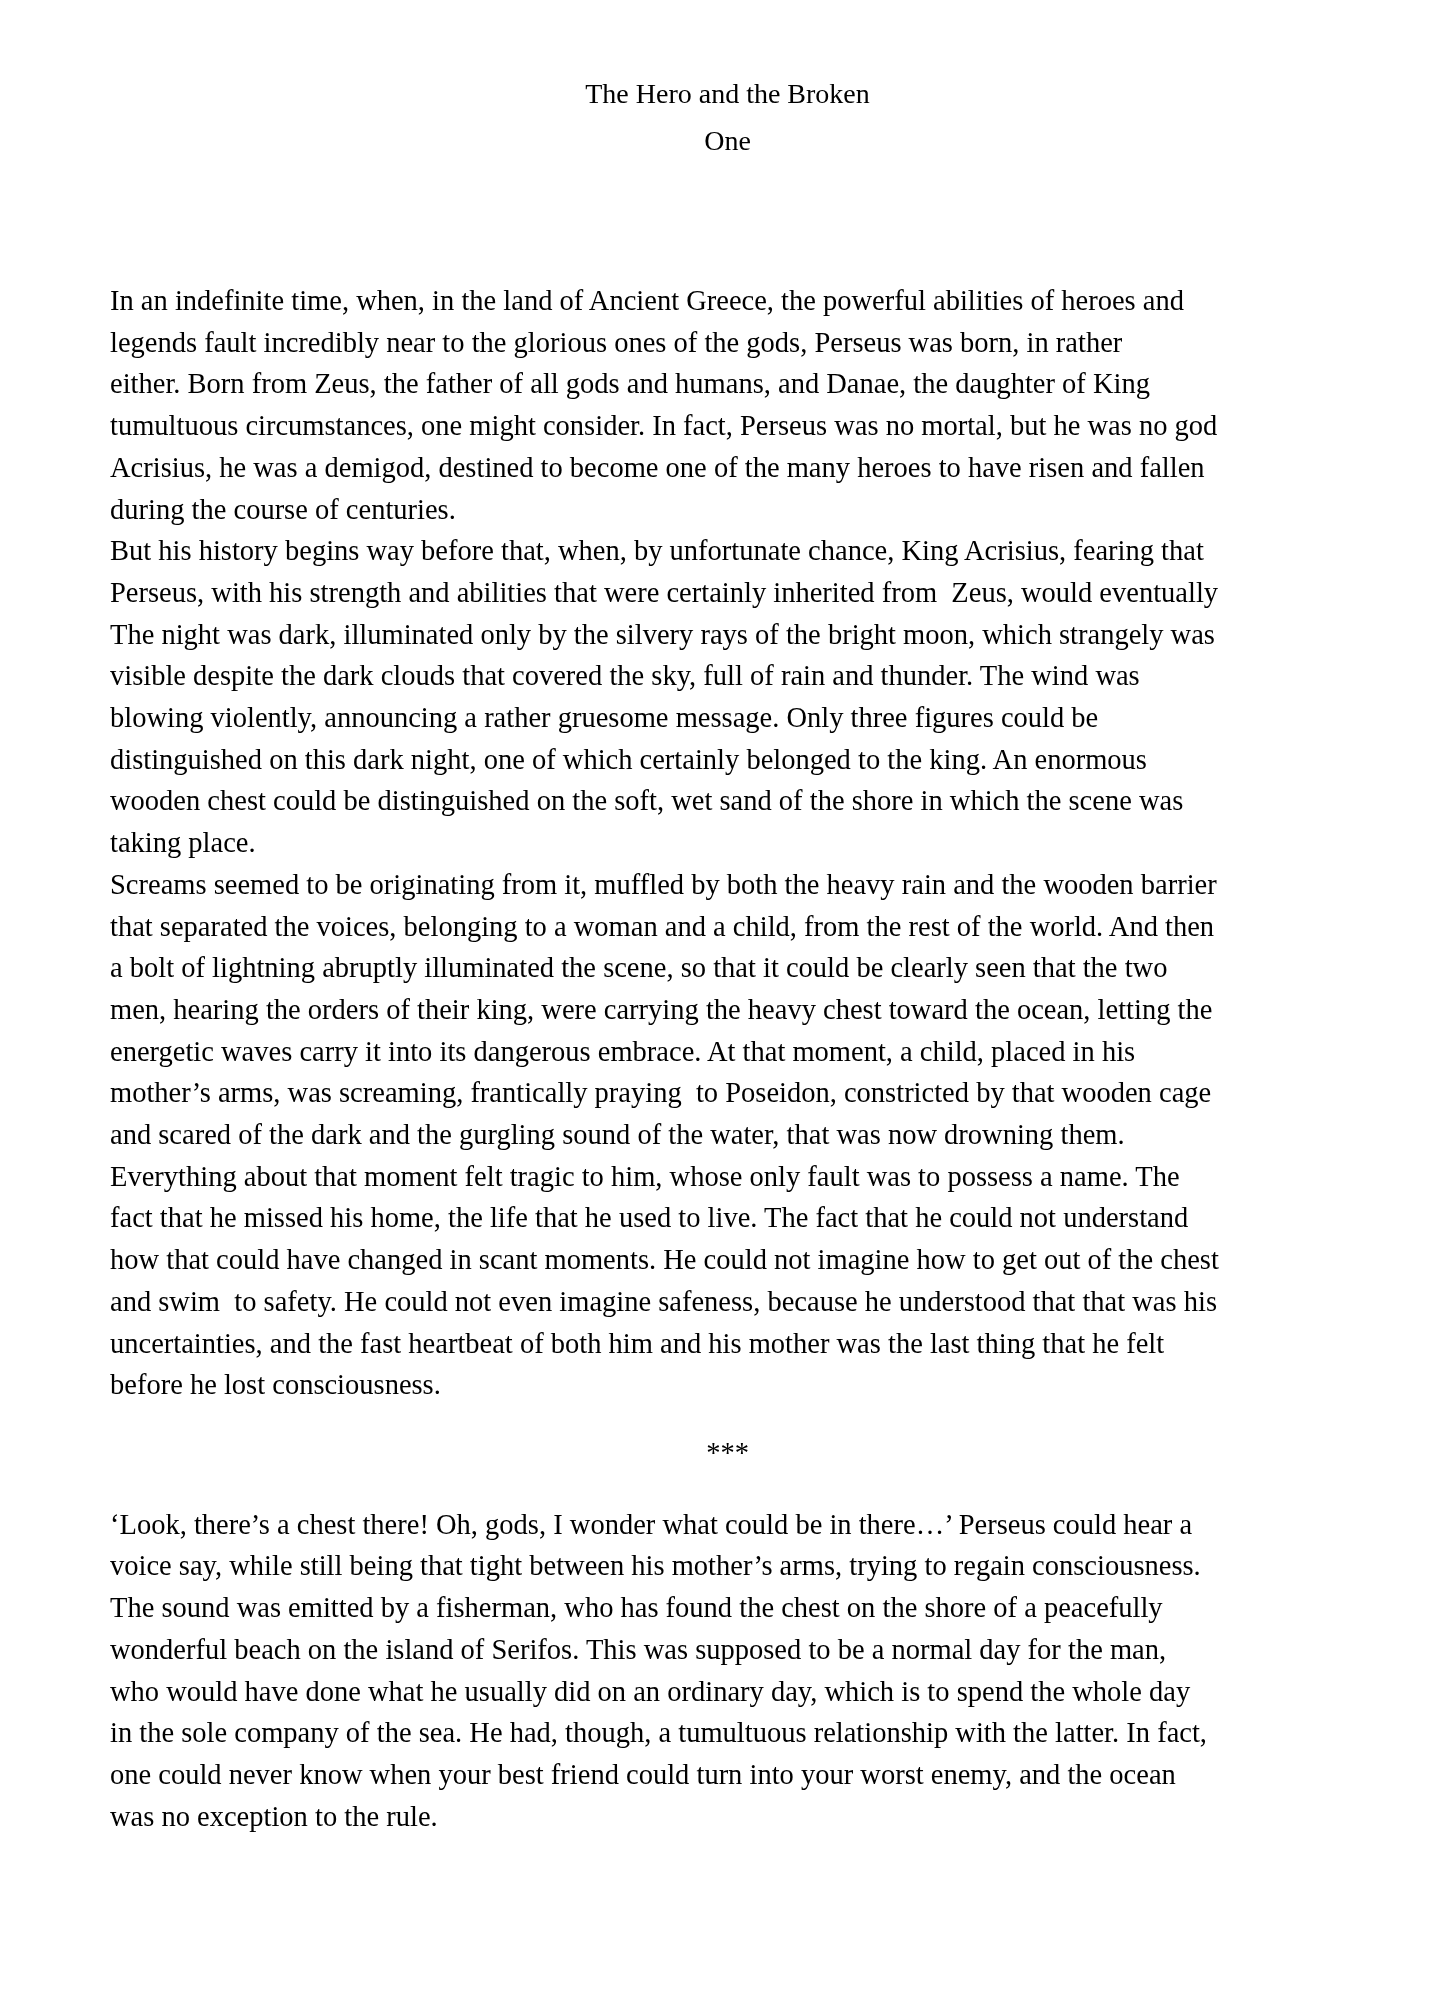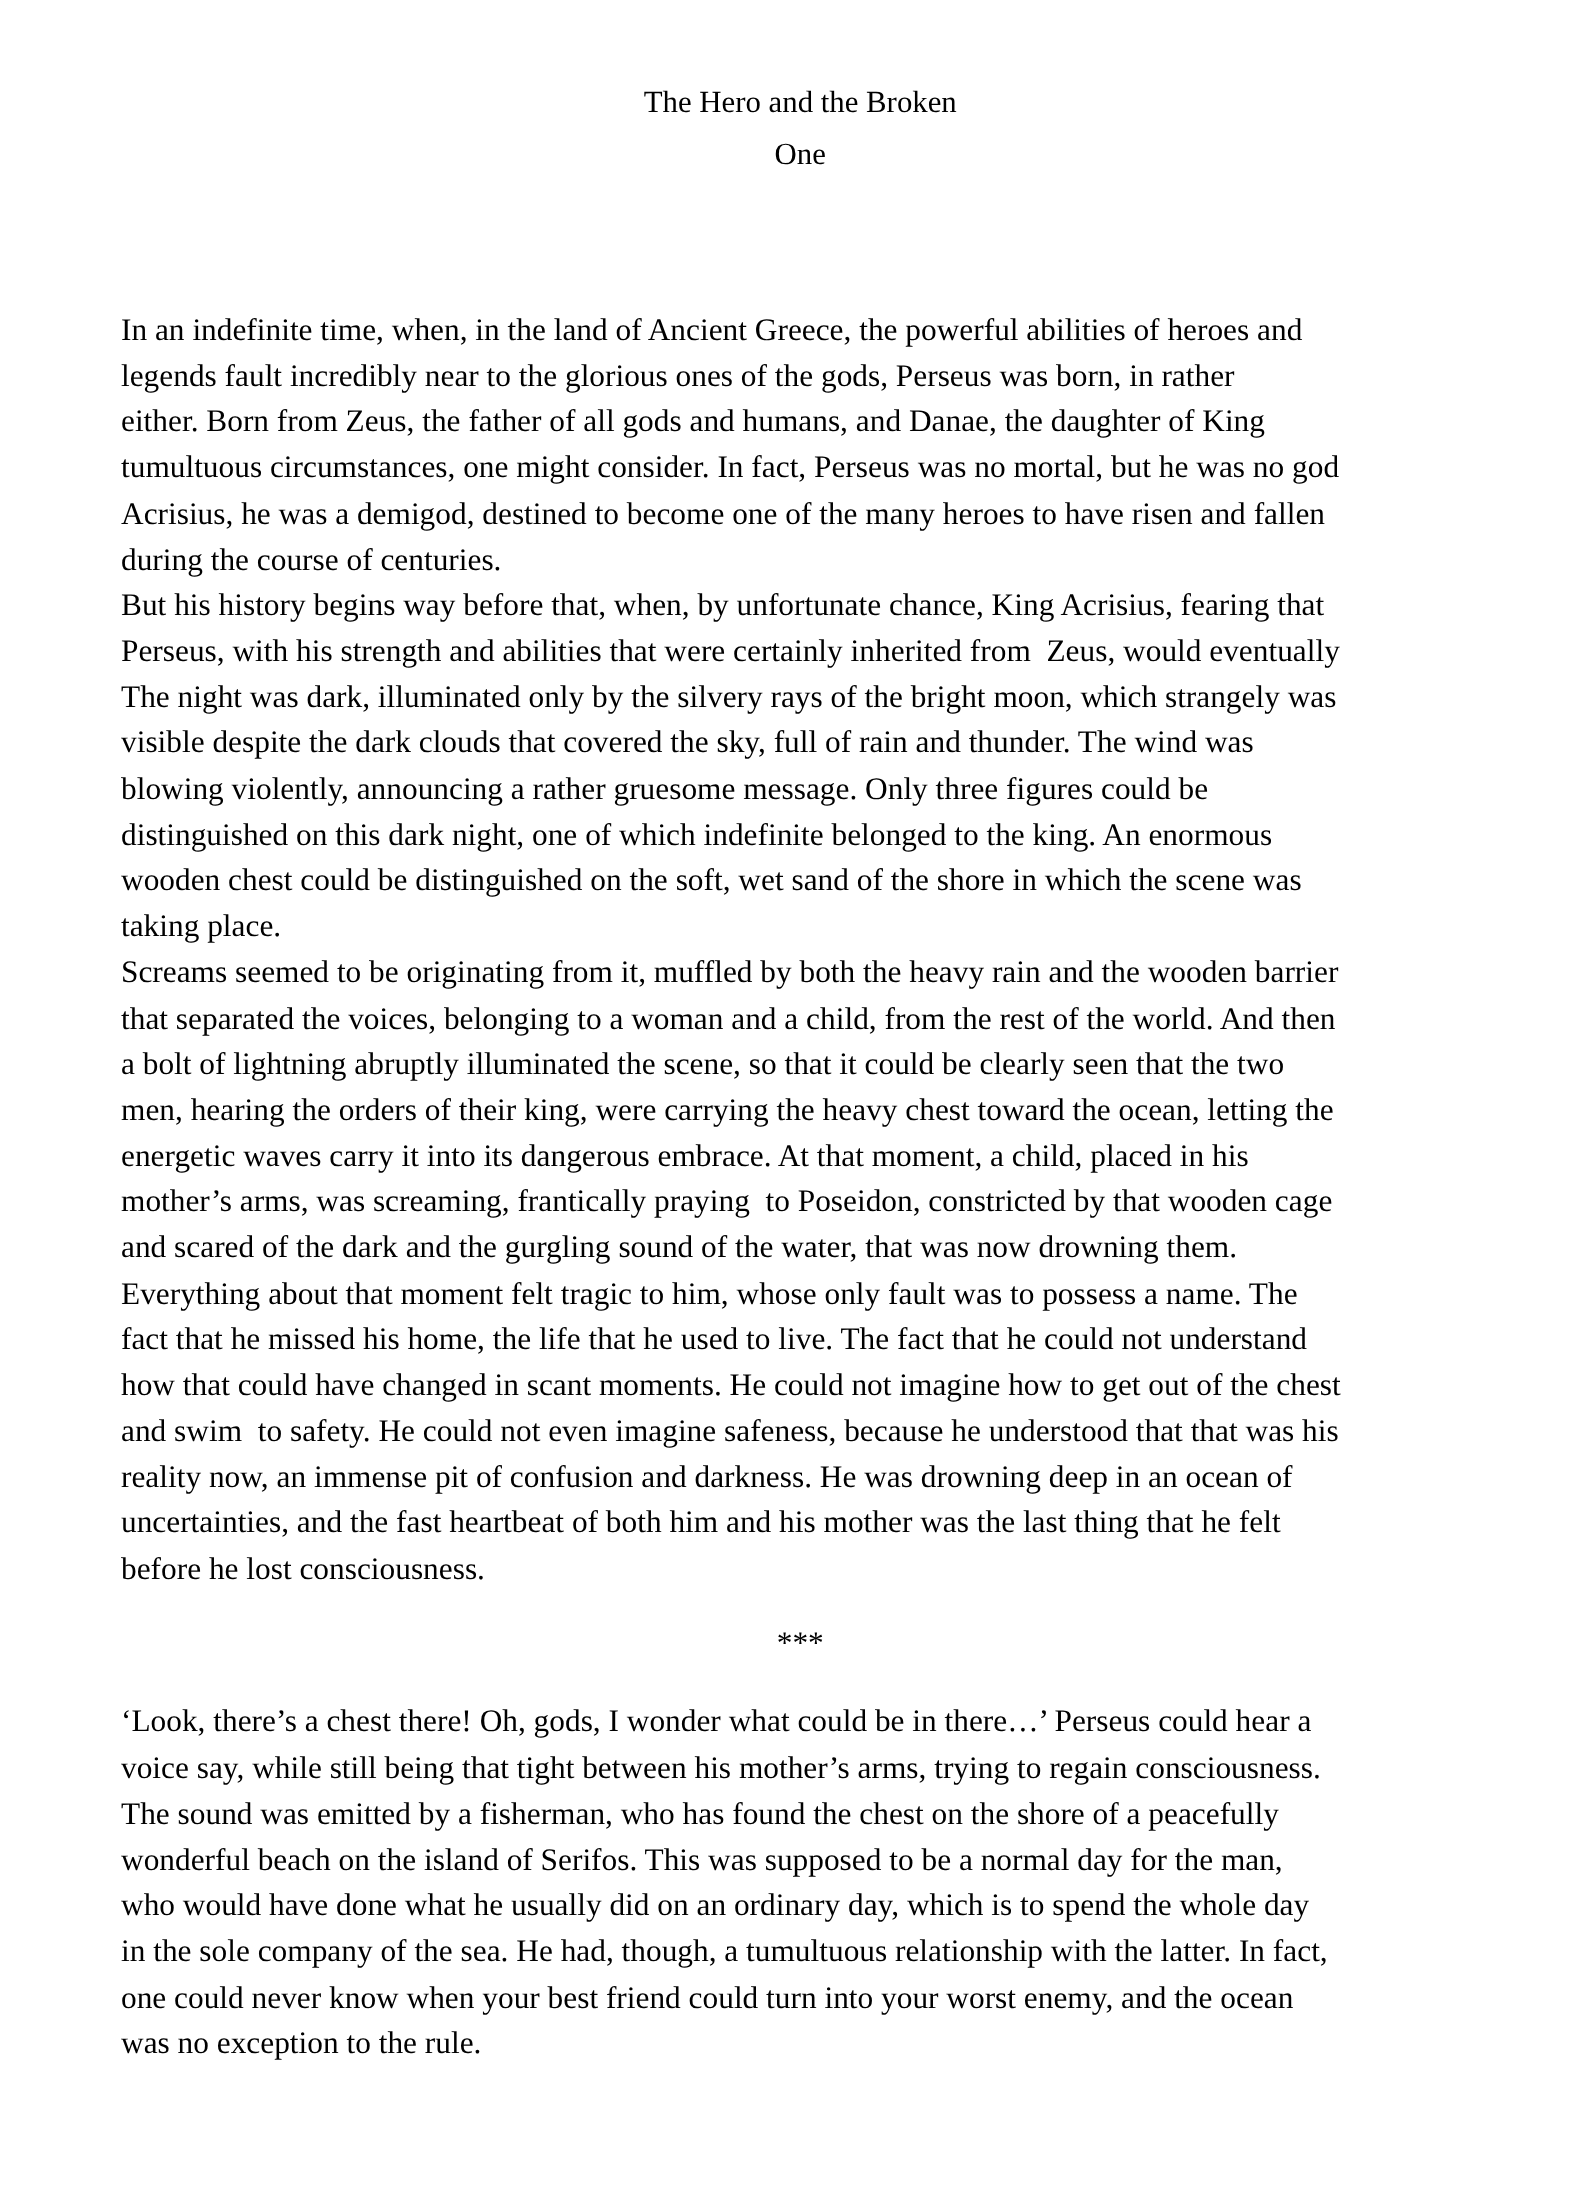--- a/index.html
+++ b/index.html
@@ -67,37 +67,36 @@
           <div class="line">during the course of centuries.</div>
         </div>
         <div class="para">
           <div class="line">But his history begins way before that, when, by unfortunate chance, King Acrisius, fearing that</div>
           <div class="line">Perseus, with his strength and abilities that were certainly inherited from  Zeus, would eventually</div>
         </div>
         <div class="para">
           <div class="line">The night was dark, illuminated only by the silvery rays of the bright moon, which strangely was</div>
           <div class="line">visible despite the dark clouds that covered the sky, full of rain and thunder. The wind was</div>
           <div class="line">blowing violently, announcing a rather gruesome message. Only three figures could be</div>
-          <div class="line">distinguished on this dark night, one of which indefinite belonged to the king. An enormous</div>
+          <div class="line">distinguished on this dark night, one of which certainly belonged to the king. An enormous</div>
           <div class="line">wooden chest could be distinguished on the soft, wet sand of the shore in which the scene was</div>
           <div class="line">taking place.</div>
         </div>
         <div class="para">
           <div class="line">Screams seemed to be originating from it, muffled by both the heavy rain and the wooden barrier</div>
           <div class="line">that separated the voices, belonging to a woman and a child, from the rest of the world. And then</div>
           <div class="line">a bolt of lightning abruptly illuminated the scene, so that it could be clearly seen that the two</div>
           <div class="line">men, hearing the orders of their king, were carrying the heavy chest toward the ocean, letting the</div>
           <div class="line">energetic waves carry it into its dangerous embrace. At that moment, a child, placed in his</div>
           <div class="line">mother’s arms, was screaming, frantically praying  to Poseidon, constricted by that wooden cage</div>
           <div class="line">and scared of the dark and the gurgling sound of the water, that was now drowning them.</div>
           <div class="line">Everything about that moment felt tragic to him, whose only fault was to possess a name. The</div>
           <div class="line">fact that he missed his home, the life that he used to live. The fact that he could not understand</div>
           <div class="line">how that could have changed in scant moments. He could not imagine how to get out of the chest</div>
           <div class="line">and swim  to safety. He could not even imagine safeness, because he understood that that was his</div>
-          <div class="line">reality now, an immense pit of confusion and darkness. He was drowning deep in an ocean of</div>
           <div class="line">uncertainties, and the fast heartbeat of both him and his mother was the last thing that he felt</div>
           <div class="line">before he lost consciousness.</div>
         </div>
       </div>
 
     <div class="separator">***</div>
 
     <div>
         <div class="para">
           <div class="line">‘Look, there’s a chest there! Oh, gods, I wonder what could be in there…’ Perseus could hear a</div>

